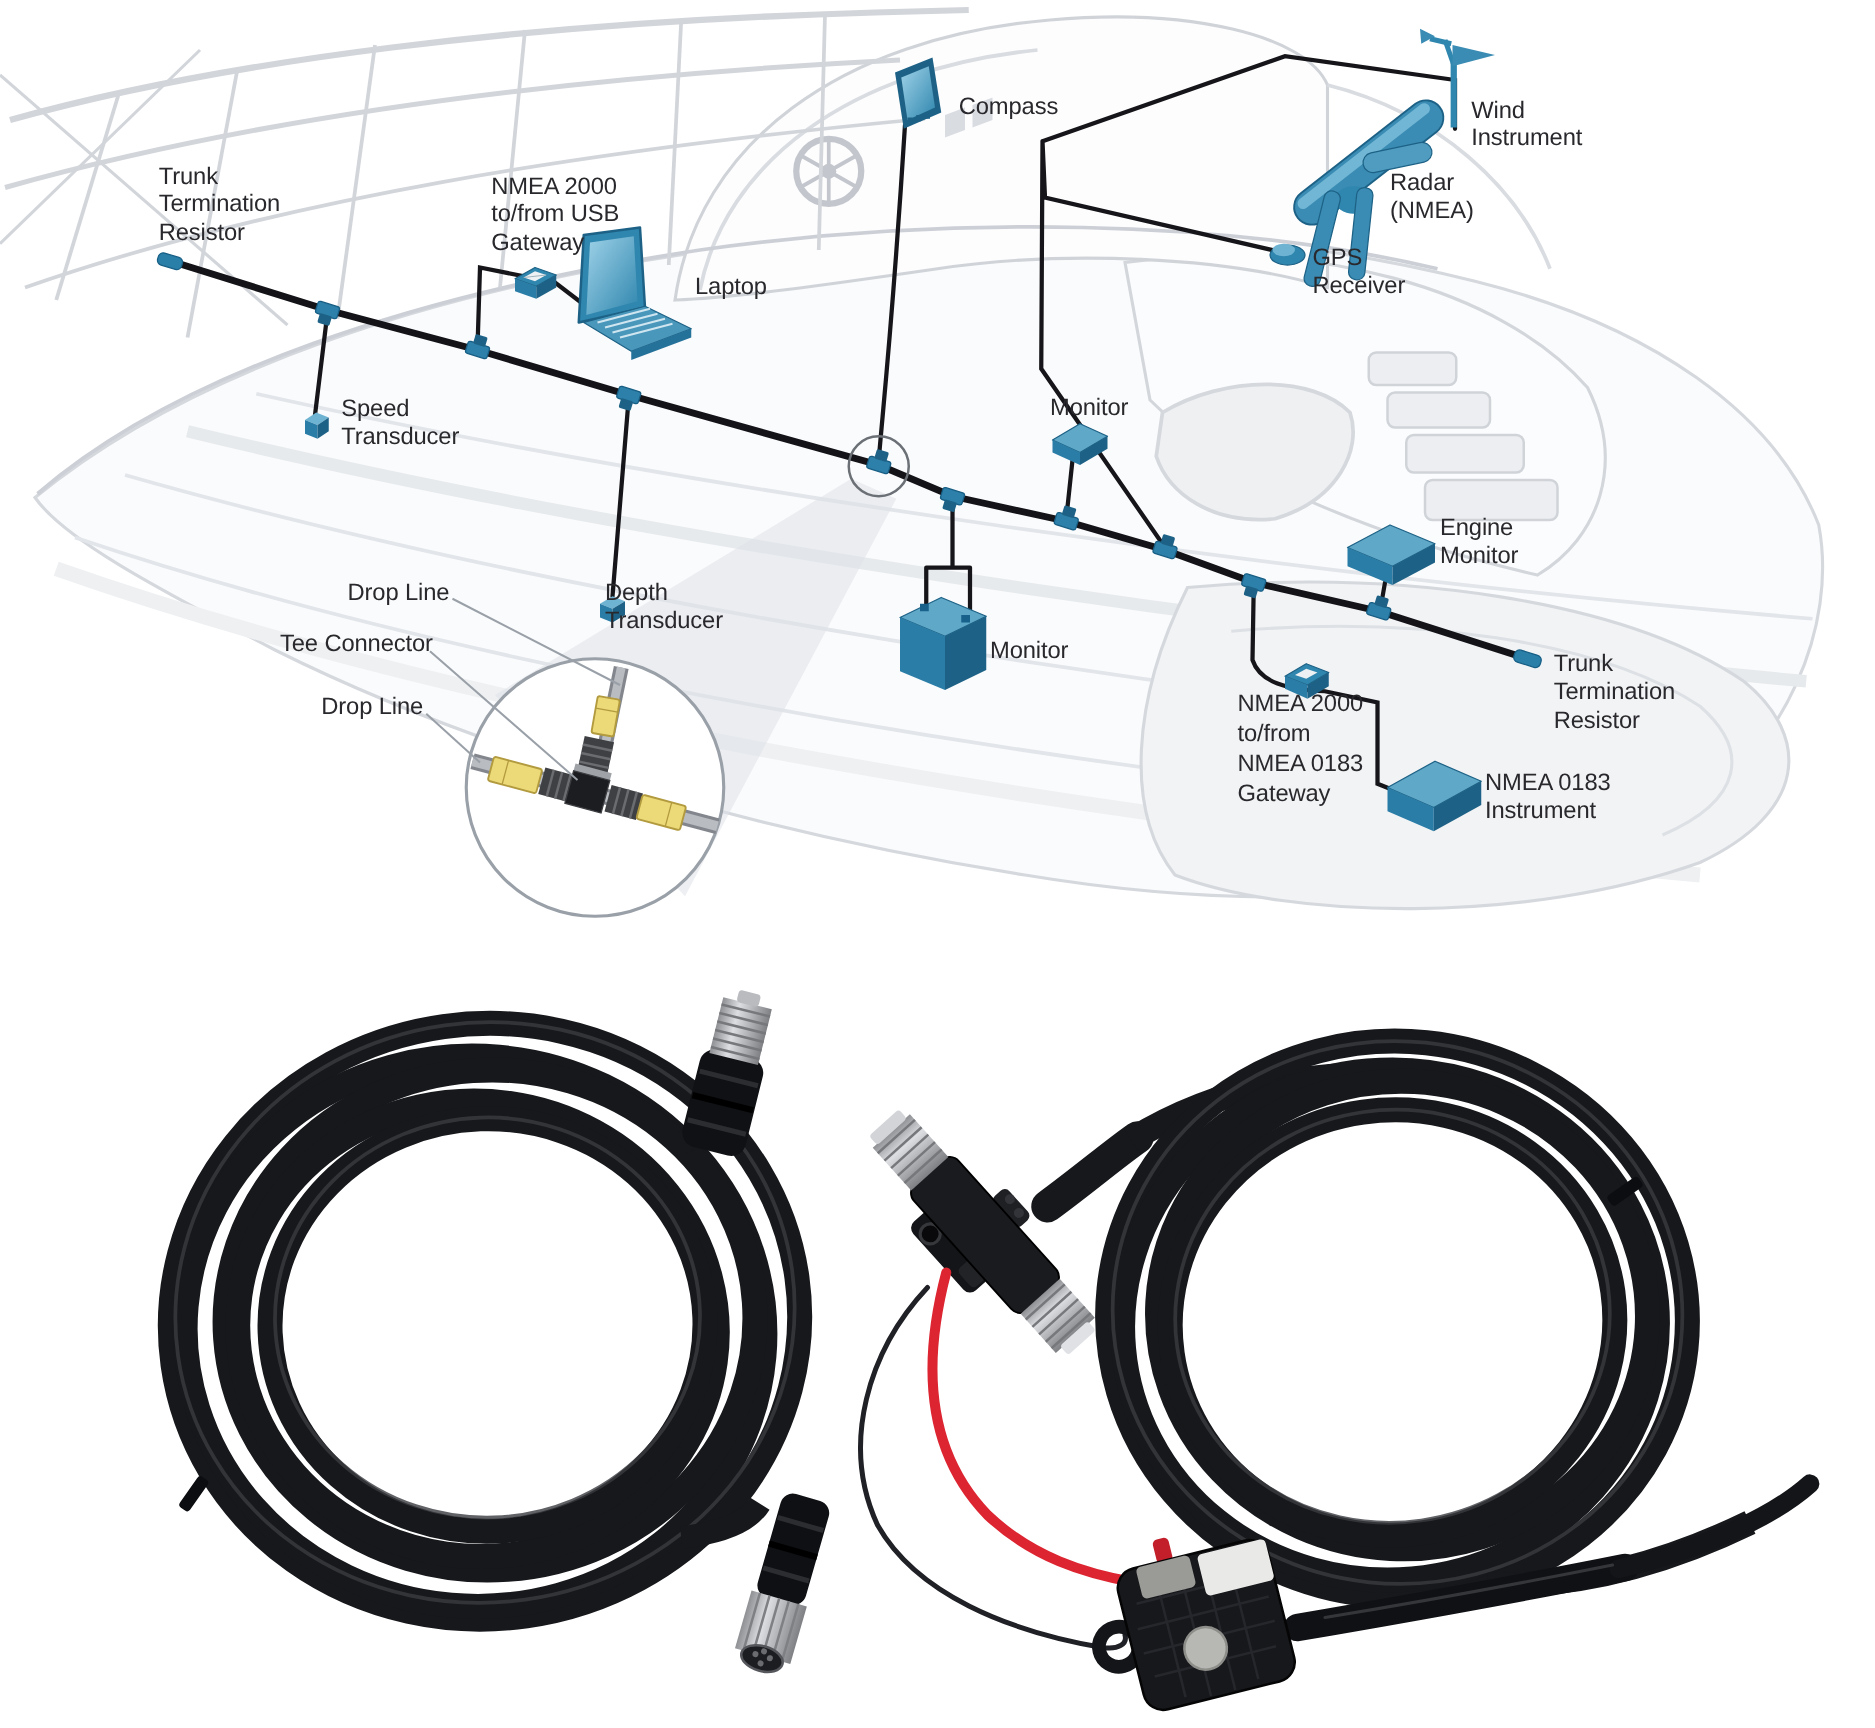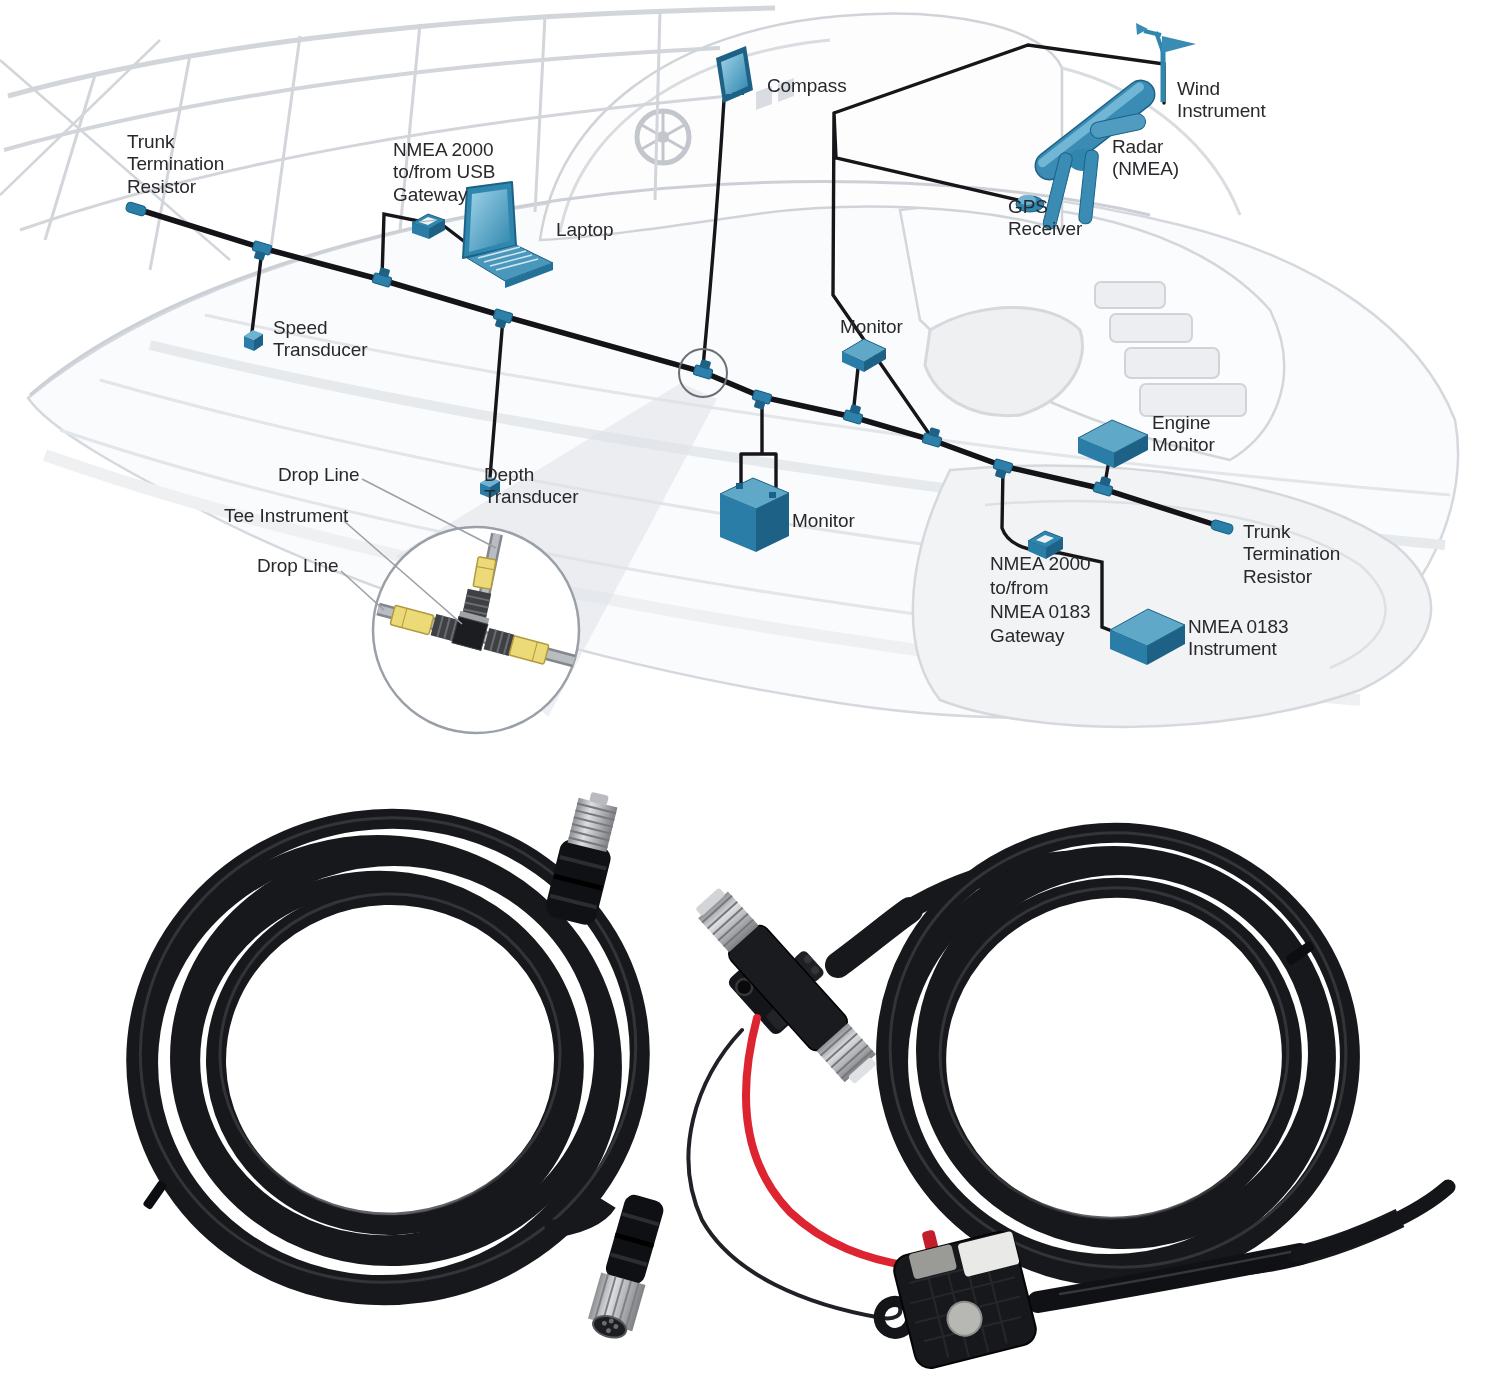--- a/index.html
+++ b/index.html
@@ -318,41 +318,41 @@
 Resistor</div>
   <div class="lbl" style="left:393px;top:139px">NMEA 2000
 to/from USB
 Gateway</div>
   <div class="lbl" style="left:556px;top:219px">Laptop</div>
   <div class="lbl" style="left:767px;top:75px">Compass</div>
   <div class="lbl" style="left:1177px;top:78px">Wind
 Instrument</div>
   <div class="lbl" style="left:1112px;top:136px">Radar
 (NMEA)</div>
-  <div class="lbl" style="left:1008px;top:196px">GPS
+  <div class="lbl" style="left:1050px;top:196px">GPS
 Receiver</div>
   <div class="lbl" style="left:273px;top:317px">Speed
 Transducer</div>
   <div class="lbl" style="left:840px;top:316px">Monitor</div>
   <div class="lbl" style="left:484px;top:464px">Depth
 Transducer</div>
   <div class="lbl" style="left:792px;top:510px">Monitor</div>
   <div class="lbl" style="left:1152px;top:412px">Engine
 Monitor</div>
   <div class="lbl" style="left:1243px;top:521px">Trunk
 Termination
 Resistor</div>
   <div class="lbl lbl--loose" style="left:990px;top:552px">NMEA 2000
 to/from
 NMEA 0183
 Gateway</div>
   <div class="lbl" style="left:1188px;top:616px">NMEA 0183
 Instrument</div>
   <div class="lbl" style="left:278px;top:464px">Drop Line</div>
-  <div class="lbl" style="left:224px;top:505px">Tee Instrument</div>
+  <div class="lbl" style="left:224px;top:505px">Tee Connector</div>
   <div class="lbl" style="left:257px;top:555px">Drop Line</div>
 
   <svg id="photo-svg" width="1500" height="622" viewBox="0 0 1500 622">
     <defs>
       <linearGradient id="silver" x1="0" y1="0" x2="1" y2="0">
         <stop offset="0" stop-color="#8f9094"></stop>
           <stop offset="0.35" stop-color="#dcdee1"></stop>
         <stop offset="0.7" stop-color="#aaacb0"></stop>
           <stop offset="1" stop-color="#7e8084"></stop>
       </linearGradient>

